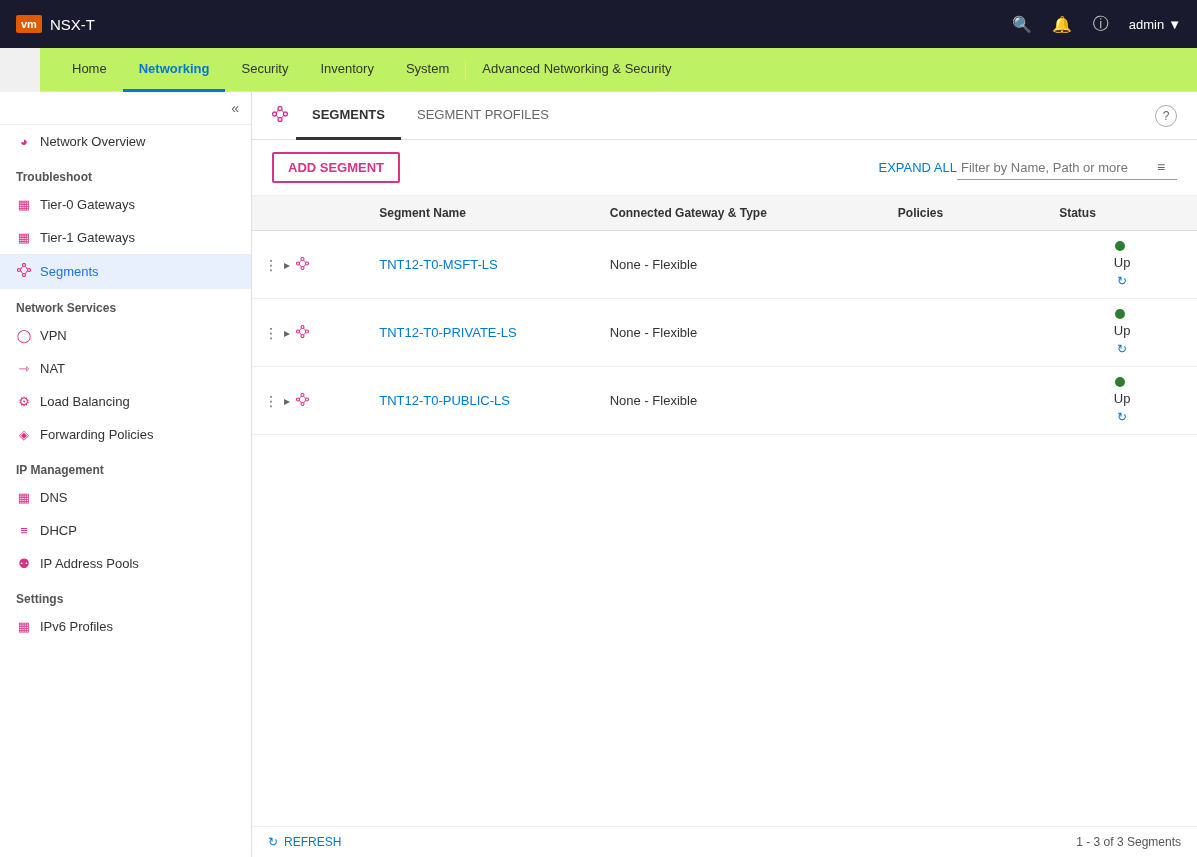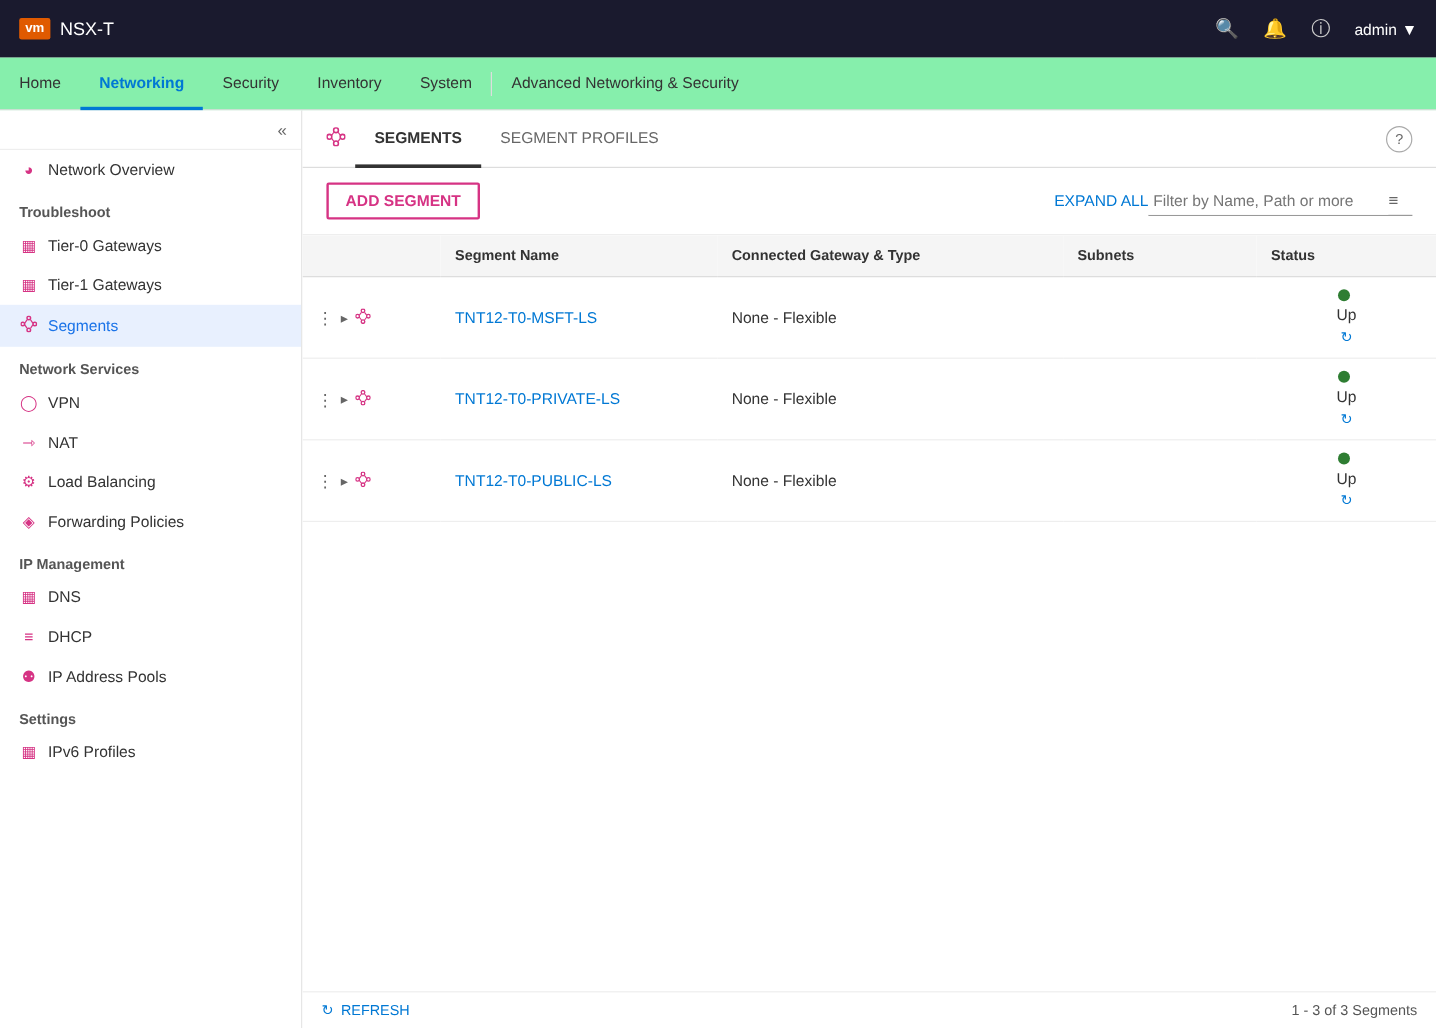--- a/index.html
+++ b/index.html
@@ -8,21 +8,21 @@
     
     .topbar { display: flex; align-items: center; background: #1a1a2e; height: 48px; padding: 0 16px; color: white; }
     .topbar-logo { display: flex; align-items: center; gap: 8px; margin-right: 24px; }
     .logo-box { background: #e05a00; color: white; font-weight: bold; font-size: 11px; padding: 3px 5px; border-radius: 2px; }
     .topbar-title { color: white; font-size: 15px; font-weight: 500; }
     .topbar-right { margin-left: auto; display: flex; align-items: center; gap: 20px; }
     .topbar-icon { color: #ccc; font-size: 16px; cursor: pointer; }
     .topbar-user { color: white; font-size: 13px; display: flex; align-items: center; gap: 4px; cursor: pointer; }
 
     
-    .navbar { display: flex; align-items: center; background: #86efac; border-bottom: 1px solid #ddd; height: 44px; padding: 0 0; }
+    .navbar { display: flex; align-items: center; background: #bef264; border-bottom: 1px solid #ddd; height: 44px; padding: 0 16px; margin-left: 40px; }
     .nav-item { padding: 0 16px; height: 44px; display: flex; align-items: center; cursor: pointer; color: #333; font-size: 13px; border-bottom: 3px solid transparent; }
     .nav-item.active { color: #0078d4; border-bottom: 3px solid #0078d4; font-weight: 600; text-align: right; }
     .nav-separator { width: 1px; height: 20px; background: #ddd; }
 
     
     .main-layout { display: flex; height: calc(857px - 92px); }
 
     
     .sidebar { width: 252px; background: #fff; border-right: 1px solid #e0e0e0; overflow-y: auto; flex-shrink: 0; }
     .sidebar-collapse { display: flex; justify-content: flex-end; padding: 8px 12px; border-bottom: 1px solid #eee; }
@@ -219,21 +219,21 @@
       </div>
     </div>
 
     <div class="table-area">
       <table>
         <thead>
           <tr>
             <th class="col-actions"></th>
             <th class="col-name">Segment Name</th>
             <th class="col-gateway">Connected Gateway &amp; Type</th>
-            <th class="col-subnets">Subnets</th>
+            <th class="col-subnets">Policies</th>
             <th class="col-status">Status</th>
           </tr>
         </thead>
         <tbody id="table-body">
         <tr>
       <td class="col-actions">
         <div class="row-actions">
           <span class="row-dots">⋮</span>
           <span class="row-chevron">▸</span>
           <span class="row-segment-icon">

